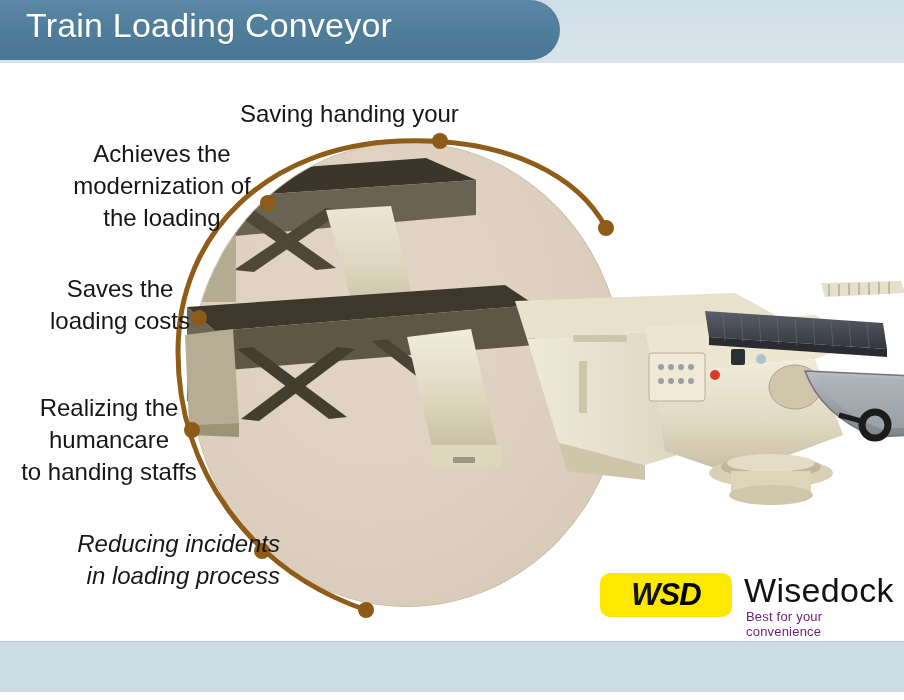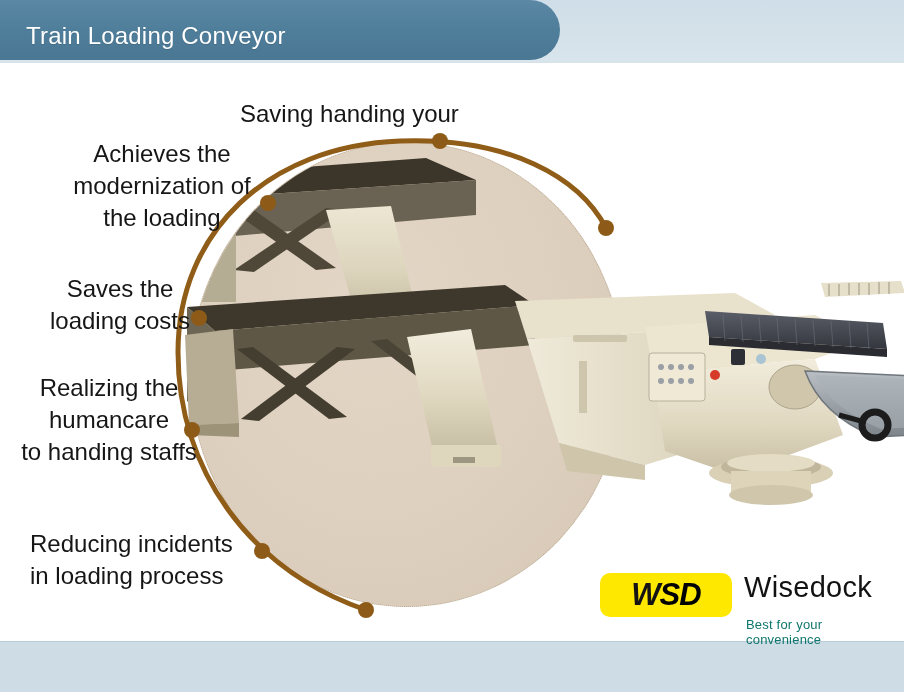--- a/index.html
+++ b/index.html
@@ -18,24 +18,23 @@
     background:linear-gradient(180deg,#cfdee8 0%,#d4e1e9 55%,#d9e5ec 100%);
   }
   .title-plate{
     position:absolute;left:0;top:0;width:560px;height:60px;
     background:linear-gradient(180deg,#5b88a4 0%,#4f7e9b 50%,#4a7793 100%);
     border-top-right-radius:60px 60px;
     border-bottom-right-radius:60px 60px;
   }
   .title-text{
     position:absolute;left:26px;top:6px;
-    font-size:24px;font-weight:400;color:#ffffff;
+    font-size:34px;font-weight:400;color:#ffffff;
     letter-spacing:.2px;white-space:nowrap;
     text-shadow:0 1px 1px rgba(0,0,0,.12);
-    margin-top:16px;
   }
   .header-rule{
     position:absolute;left:0;top:62px;width:904px;height:1px;background:#c2d2dc;opacity:.65;
   }
 
   
   .footer-band{
     position:absolute;left:0;top:641px;width:904px;height:50px;
     background:#cedce6;
     border-top:1px solid #b9ccd8;
@@ -57,44 +56,44 @@
   .machine{position:absolute;left:175px;top:275px;width:730px;height:230px;}
 
   
   .callout{
     position:absolute;color:#161616;font-size:24px;line-height:1.33;
     font-weight:400;white-space:pre-line;
   }
   .c-top{left:240px;top:98px;text-align:left;}
   .c-1{left:58px;top:138px;width:208px;text-align:center;}
   .c-2{left:40px;top:273px;width:160px;text-align:center;}
-  .c-3{left:14px;top:372px;width:190px;text-align:center;}
-  .c-4{left:30px;top:528px;width:266px;text-align:left;}
+  .c-3{left:14px;top:392px;width:190px;text-align:center;}
+  .c-4{left:14px;top:528px;width:266px;text-align:right;font-style:italic;}
 
   
   .logo{position:absolute;left:600px;top:573px;width:290px;height:50px;}
   .logo-mark{
     position:absolute;left:0;top:0;width:132px;height:44px;
     background:#ffe800;border-radius:10px;
   }
   .logo-mark-text{
     position:absolute;left:0;top:0;width:132px;height:44px;
     font-size:31px;font-weight:bold;font-style:italic;
     display:flex;align-items:center;justify-content:center;
     letter-spacing:-1px;
   }
   .lm-w{color:#141414;}
   .lm-sd{color:#000000;}
   .logo-name{
     position:absolute;left:144px;top:-2px;
-    font-size:29px;color:#121212;font-weight:400;letter-spacing:.3px;
+    font-size:34px;color:#121212;font-weight:400;letter-spacing:.3px;
   }
   .logo-tag{
     position:absolute;left:146px;top:36px;
-    font-size:13px;color:#0f766e;letter-spacing:.2px;margin-top:8px;
+    font-size:13px;color:#701a75;letter-spacing:.2px;
   }
 </style>
 </head>
 <body>
 
 <div id="slide">
 
   <div class="header-band"></div>
   <div class="title-plate"></div>
   <div class="title-text">Train Loading Conveyor</div>

